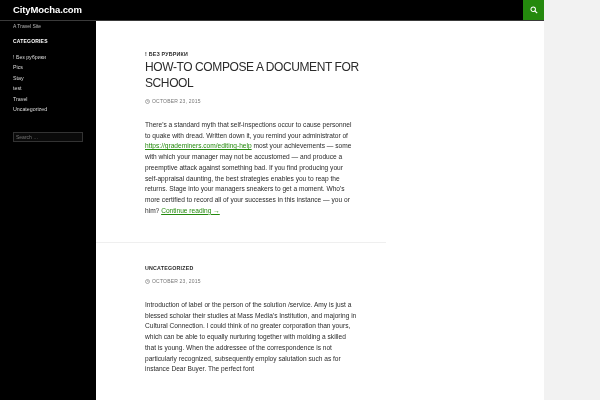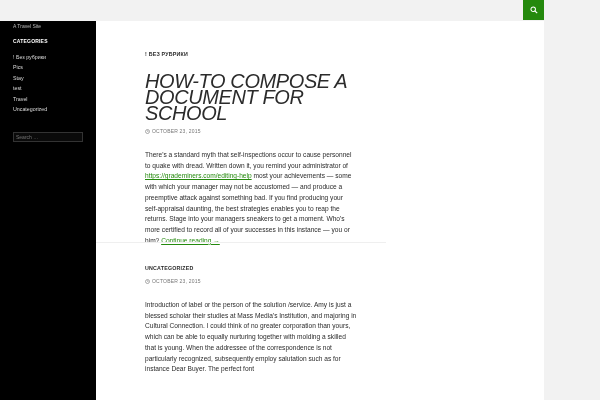--- a/index.html
+++ b/index.html
@@ -10,33 +10,36 @@
   .search-toggle { position: absolute; left: 523px; top: 0; width: 21px; height: 20px; background: #24890d; display: flex; align-items: center; justify-content: center; cursor: pointer; }
   .sidebar { position: absolute; left: 0; top: 21px; width: 96px; height: 379px; background: #000; }
   .tagline { position: absolute; left: 13px; top: 2px; color: #bbb; font-size: 5px; }
   .widget-title { position: absolute; left: 13px; top: 17px; color: #fff; font-size: 5px; font-weight: bold; letter-spacing: 0.2px; }
   .cat-list { position: absolute; left: 13px; top: 31px; list-style: none; }
   .cat-list li { color: #ddd; font-size: 5.3px; height: 10.4px; line-height: 10.4px; cursor: pointer; }
   .sidebar-search { position: absolute; left: 13px; top: 111px; width: 70px; height: 10px; border: 1px solid #333; background: #0a0a0a; color: #777; font-size: 5px; padding: 0 2px; line-height: 8px; font-family: "Liberation Sans", sans-serif; outline: none; }
   .content { position: absolute; left: 96px; top: 21px; width: 448px; height: 379px; background: #fff; }
   .post { position: absolute; left: 49px; width: 215px; }
   .post-cat { font-size: 5.3px; font-weight: bold; color: #2b2b2b; letter-spacing: 0.2px; cursor: pointer; }
-  .post-title { font-size: 20px; font-weight: 300; color: #2b2b2b; line-height: 16px; margin-top: 16px; text-transform: uppercase; letter-spacing: -0.4px; cursor: pointer; font-style: italic; }
+  .post-title { font-size: 12px; font-weight: 300; color: #2b2b2b; line-height: 16px; margin-top: 2px; text-transform: uppercase; letter-spacing: -0.4px; cursor: pointer; }
   .post-date { font-size: 5px; color: #767676; margin-top: 7px; letter-spacing: 0.2px; display: flex; align-items: center; gap: 2px; cursor: pointer; }
   .post-body { font-size: 6.6px; color: #2b2b2b; line-height: 10.7px; margin-top: 16px; width: 212px; }
   .post-body a { color: #24890d; text-decoration: underline; cursor: pointer; }
   .divider { position: absolute; left: 0; top: 221px; width: 290px; height: 1px; background: #efefef; }
   .right-bg { position: absolute; left: 544px; top: 0; width: 56px; height: 400px; background: #f2f2f2; }
 </style>
 </head>
 <body>
 
 <div class="page">
   <div class="right-bg"></div>
 
+  <div class="header">
+    <a class="site-title">CityMocha.com</a>
+  </div>
   <div class="search-toggle">
     <svg width="8" height="8" viewBox="0 0 10 10">
       <circle cx="4" cy="4" r="2.8" fill="none" stroke="#fff" stroke-width="1.3"></circle>
       <line x1="6" y1="6" x2="9" y2="9" stroke="#fff" stroke-width="1.5"></line>
     </svg>
   </div>
 
   <div class="sidebar">
     <div class="tagline">A Travel Site</div>
     <div class="widget-title">CATEGORIES</div>

